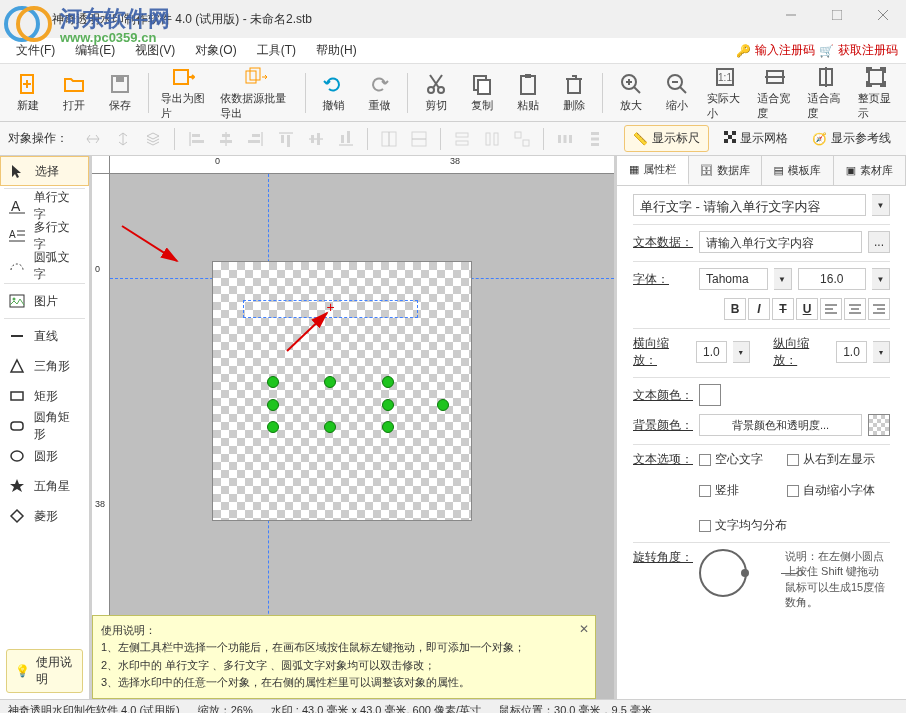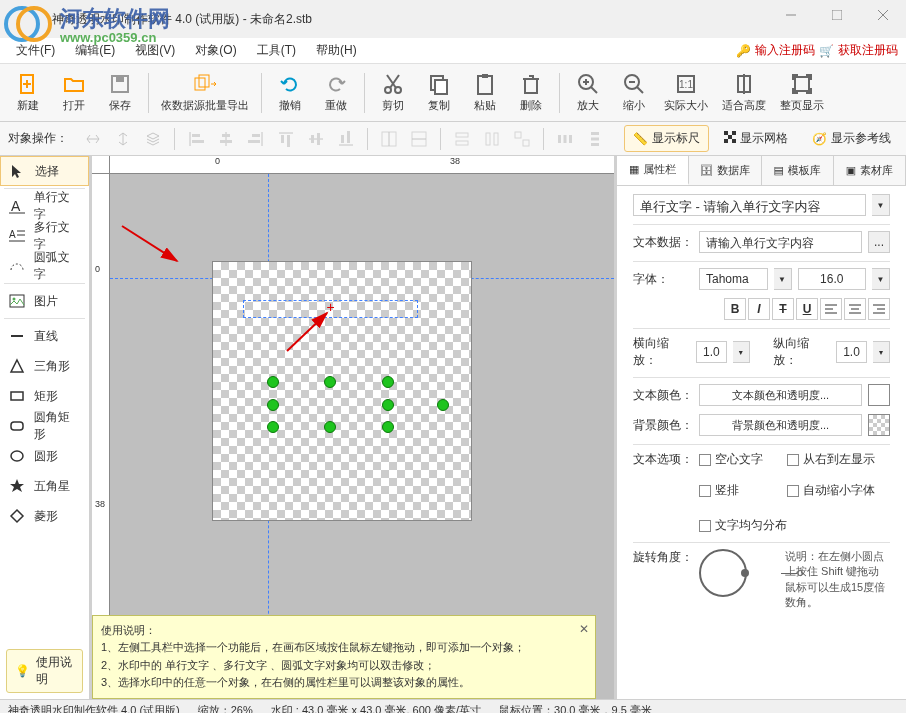--- a/index.html
+++ b/index.html
@@ -60,21 +60,21 @@
 .info-box { position: absolute; bottom: 0; left: 0; right: 18px; background: #ffffd0; border: 1px solid #c0c060; padding: 6px 8px; font-size: 11px; line-height: 1.6; }
 .info-close { position: absolute; right: 4px; top: 4px; width: 14px; height: 14px; font-size: 12px; color: #666; text-align: center; }
 
 
 .right-panel { width: 292px; border-left: 3px solid #d0d0d0; background: #fff; display: flex; flex-direction: column; }
 .panel-tabs { display: flex; border-bottom: 1px solid #d0d0d0; background: #f7f7f7; }
 .panel-tab { flex: 1; display: flex; align-items: center; justify-content: center; gap: 4px; padding: 6px 4px; font-size: 11px; border-right: 1px solid #d0d0d0; }
 .panel-tab.active { background: #fff; border-bottom: 2px solid #fff; }
 .panel-body { flex: 1; padding: 8px 16px; overflow-y: auto; }
 .prop-row { display: flex; align-items: center; margin-bottom: 8px; gap: 6px; }
-.prop-label { width: 60px; }
+.prop-label { width: 60px; text-decoration: underline; }
 .prop-input { flex: 1; border: 1px solid #ccc; padding: 3px 6px; background: #fff; height: 22px; font-size: 12px; }
 .prop-btn-sm { width: 22px; height: 22px; border: 1px solid #ccc; display: flex; align-items: center; justify-content: center; background: #f0f0f0; }
 .select-arrow { width: 18px; height: 22px; border: 1px solid #ccc; border-left: none; background: #f0f0f0; display: flex; align-items: center; justify-content: center; font-size: 8px; }
 .style-bar { display: flex; gap: 2px; }
 .style-btn { width: 22px; height: 22px; border: 1px solid #ccc; display: flex; align-items: center; justify-content: center; font-weight: bold; font-size: 12px; }
 .color-swatch { width: 22px; height: 22px; border: 1px solid #888; }
 .check-item { display: flex; align-items: center; gap: 4px; }
 .chk { width: 12px; height: 12px; border: 1px solid #888; }
 .rotate-dial { width: 48px; height: 48px; border: 2px solid #666; border-radius: 50%; position: relative; }
 .rotate-dot { position: absolute; right: -4px; top: 50%; width: 8px; height: 8px; background: #666; border-radius: 50%; transform: translateY(-50%); }
@@ -169,20 +169,29 @@
           <rect x="4" y="4" width="16" height="16" fill="none" stroke="#999" stroke-width="2"></rect>
           <rect x="8" y="4" width="8" height="6" fill="#999"></rect>
         </svg>
       </div>
       <div class="tb-label">保存</div>
     </div>
     <div class="tb-sep"></div>
     <div class="tb-btn">
       <div class="tb-icon">
         <svg width="24" height="24">
+          <rect x="3" y="5" width="14" height="14" fill="none" stroke="#f90" stroke-width="2"></rect>
+          <path d="M17 12l6 0m-2-2l2 2-2 2" stroke="#f90" stroke-width="2" fill="none"></path>
+        </svg>
+      </div>
+      <div class="tb-label">导出为图片</div>
+    </div>
+    <div class="tb-btn">
+      <div class="tb-icon">
+        <svg width="24" height="24">
           <rect x="2" y="6" width="10" height="12" fill="none" stroke="#f90"></rect>
           <rect x="6" y="3" width="10" height="12" fill="none" stroke="#f90"></rect>
           <path d="M18 12l5 0m-2-2l2 2-2 2" stroke="#f90" fill="none"></path>
         </svg>
       </div>
       <div class="tb-label">依数据源批量导出</div>
     </div>
     <div class="tb-sep"></div>
     <div class="tb-btn">
       <div class="tb-icon">
@@ -261,20 +270,30 @@
       <div class="tb-label">缩小</div>
     </div>
     <div class="tb-btn">
       <div class="tb-icon">
         <svg width="24" height="24">
           <rect x="4" y="4" width="16" height="16" fill="none" stroke="#666" stroke-width="2"></rect>
           <text x="12" y="16" text-anchor="middle" font-size="10" fill="#666">1:1</text>
         </svg>
       </div>
       <div class="tb-label">实际大小</div>
+    </div>
+    <div class="tb-btn">
+      <div class="tb-icon">
+        <svg width="24" height="24">
+          <rect x="4" y="6" width="16" height="12" fill="none" stroke="#666" stroke-width="2"></rect>
+          <line x1="2" y1="12" x2="22" y2="12" stroke="#666" stroke-width="2"></line>
+          <path d="M4 10l-2 2 2 2M20 10l2 2-2 2" stroke="#666" fill="none"></path>
+        </svg>
+      </div>
+      <div class="tb-label">适合宽度</div>
     </div>
     <div class="tb-btn">
       <div class="tb-icon">
         <svg width="24" height="24">
           <rect x="6" y="4" width="12" height="16" fill="none" stroke="#666" stroke-width="2"></rect>
           <line x1="12" y1="2" x2="12" y2="22" stroke="#666" stroke-width="2"></line>
           <path d="M10 4l2-2 2 2M10 20l2 2 2-2" stroke="#666" fill="none"></path>
         </svg>
       </div>
       <div class="tb-label">适合高度</div>
@@ -666,21 +685,20 @@
         <div class="prop-input" style="width:48px;text-align:center">1.0</div>
         <div class="select-arrow">▾</div>
         <span style="width:12px"></span>
         <span class="prop-label">纵向缩放：</span>
         <div class="prop-input" style="width:48px;text-align:center">1.0</div>
         <div class="select-arrow">▾</div>
       </div>
       <div class="divider-h"></div>
       <div class="prop-row">
         <span class="prop-label">文本颜色：</span>
-        <div class="prop-input" style="text-align:center;font-size:11px">文本颜色和透明度...</div>
         <div class="color-swatch" style="#ff0000"></div>
       </div>
       <div class="prop-row">
         <span class="prop-label">背景颜色：</span>
         <div class="prop-input" style="text-align:center;font-size:11px">背景颜色和透明度...</div>
         <div class="color-swatch" style="background:repeating-conic-gradient(#ccc 0% 25%,#fff 0% 50%) 0 0/8px 8px"></div>
       </div>
       <div class="divider-h"></div>
       <div class="prop-row" style="align-items:flex-start">
         <span class="prop-label">文本选项：</span>

